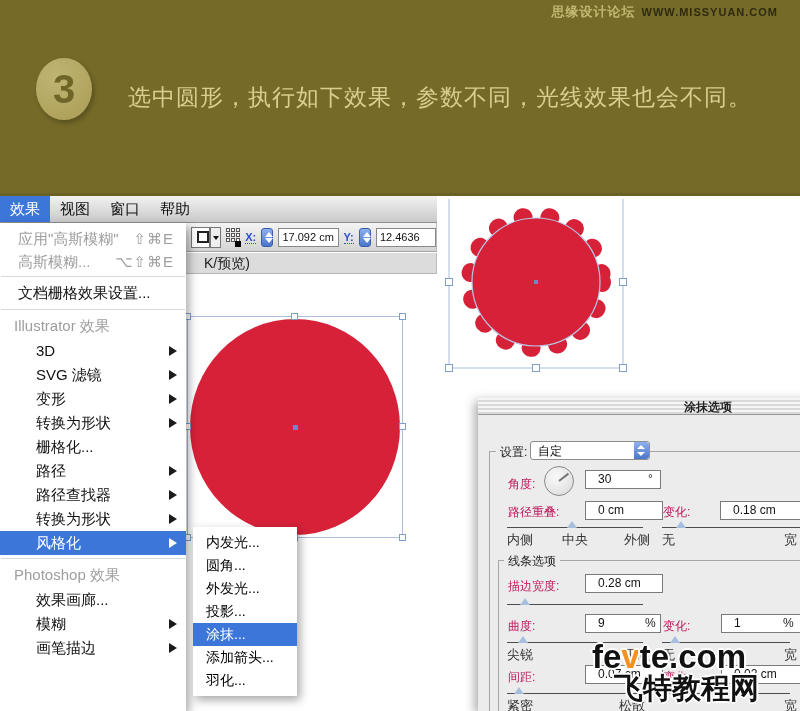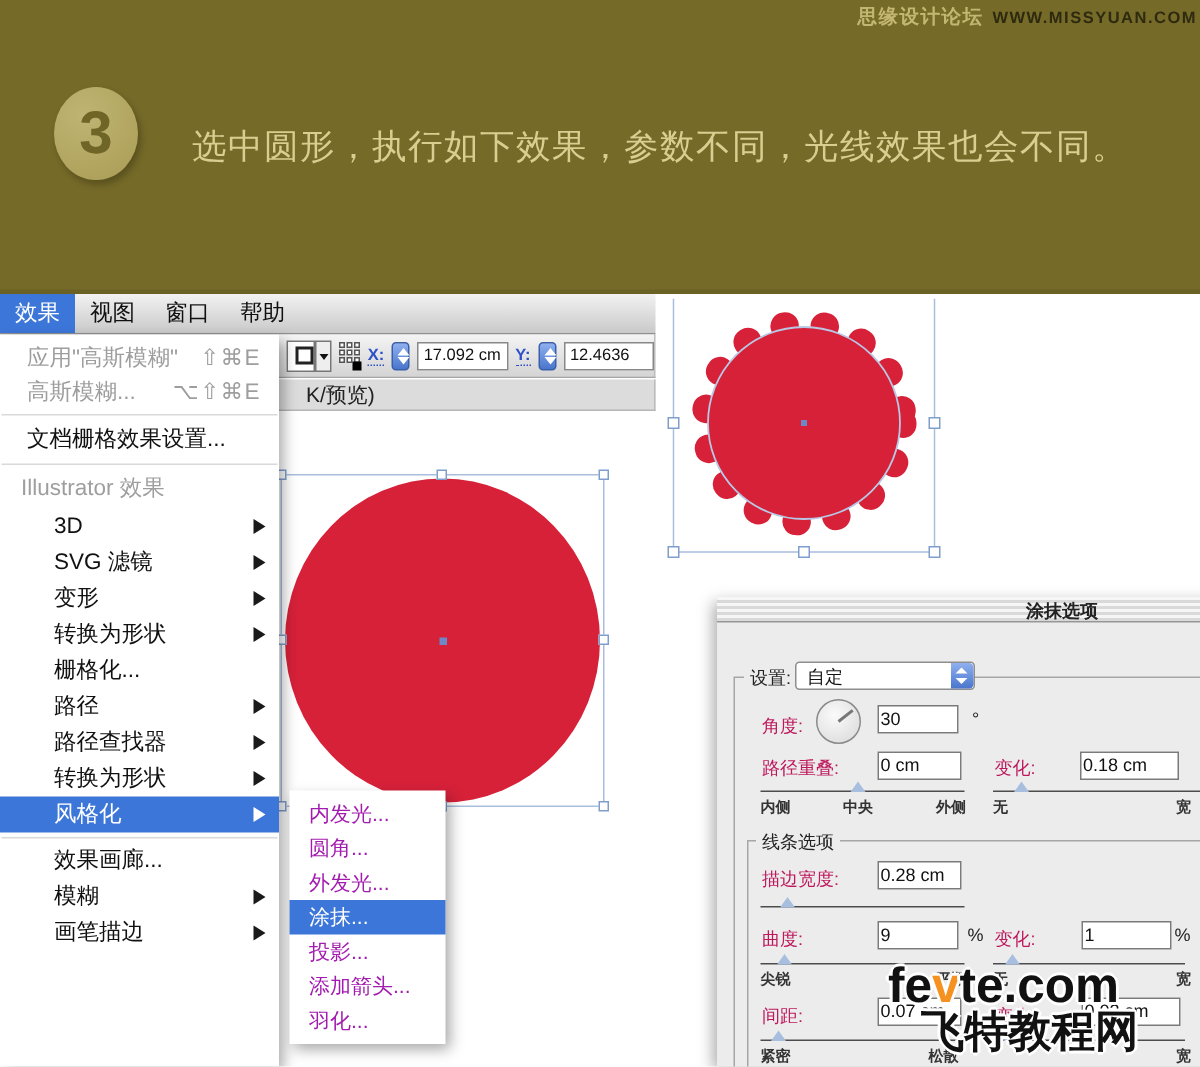--- a/index.html
+++ b/index.html
@@ -3,21 +3,21 @@
 <meta charset="utf-8">
 <style>
   html,body{margin:0;padding:0;}
   body{
     position:relative;width:800px;height:711px;overflow:hidden;background:#fff;
     font-family:"Liberation Sans","DejaVu Sans",sans-serif;
     -webkit-font-smoothing:antialiased;
   }
   
   .banner{position:absolute;left:0;top:0;width:800px;height:193px;background:#756a28;border-bottom:3px solid #6b6124;}
-  .credit{position:absolute;top:2px;right:2px;white-space:nowrap;}
+  .credit{position:absolute;top:2px;right:22px;white-space:nowrap;}
   .credit .site{font-size:13px;font-weight:bold;color:#c3b672;letter-spacing:1px;}
   .credit .url{font-size:11px;font-weight:bold;color:#2e2a10;letter-spacing:1px;margin-left:6px;}
   .step-badge{position:absolute;left:36px;top:58px;width:56px;height:62px;border-radius:50%;
     background:radial-gradient(circle at 35% 30%,#c0b474,#a89c54);box-shadow:2px 3px 5px rgba(0,0,0,.25);
     text-align:center;line-height:62px;font-size:40px;font-weight:bold;color:#6f6526;}
   .banner-heading{position:absolute;left:128px;top:82px;font-size:23px;letter-spacing:1px;color:#d9cd90;}
 
   
   .menubar{position:absolute;left:0;top:196px;width:437px;height:26px;
     background:linear-gradient(#f2f2f2,#c9c9c9);border-bottom:1px solid #8f8f8f;
@@ -67,51 +67,51 @@
   .mi.hl{background:#3c76d8;color:#fff;}
   .mi .sc{position:absolute;right:12px;color:#9e9e9e;letter-spacing:1px;}
   .mi .arr{position:absolute;right:9px;top:50%;margin-top:-5px;width:0;height:0;
     border-left:8px solid #1a1a1a;border-top:5px solid transparent;border-bottom:5px solid transparent;}
   .mi.hl .arr{border-left-color:#fff;}
   .msep{height:1px;background:#d9d9d9;margin:3px 1px;}
 
   
   .submenu{position:absolute;left:193px;top:527px;width:104px;background:#fff;
     box-shadow:3px 4px 9px rgba(0,0,0,.35);padding:4px 0;z-index:21;}
-  .smi{height:23px;line-height:23px;font-size:14px;color:#a21caf;padding-left:13px;white-space:nowrap;}
+  .smi{height:23px;line-height:23px;font-size:14px;color:#000000;padding-left:13px;white-space:nowrap;}
   .smi.hl{background:#3c76d8;color:#fff;}
 
   
   .dialog{position:absolute;left:478px;top:398px;width:460px;height:313px;background:#ececec;
     box-shadow:-3px 3px 10px rgba(0,0,0,.35);z-index:10;}
   .d-titlebar{position:absolute;left:0;top:0;right:0;height:16px;
     background:repeating-linear-gradient(180deg,#f6f6f6 0 2px,#d9d9d9 2px 4px);border-bottom:1px solid #979797;}
   .d-title{position:absolute;left:0;right:0;top:1px;text-align:center;font-size:12px;font-weight:bold;color:#222;}
   .d-body{position:absolute;left:0;top:17px;right:0;bottom:0;}
   .gbox{position:absolute;border:1px solid #a6a6a6;}
   .gbox-label{position:absolute;background:#ececec;padding:0 4px;font-size:12px;color:#222;z-index:2;white-space:nowrap;}
   .d-label{position:absolute;font-size:12px;color:#be185d;white-space:nowrap;}
   .d-sym{position:absolute;font-size:12px;color:#222;}
   .fld{position:absolute;height:17px;background:#fff;border:1px solid #7a7a7a;font-size:12px;line-height:17px;
-    padding:0 1px;color:#111;font-family:"Liberation Sans","DejaVu Sans",sans-serif;}
+    padding:0 12px;color:#111;font-family:"Liberation Sans","DejaVu Sans",sans-serif;}
   .dd{position:absolute;height:19px;background:#fff;border:1px solid #8e8e8e;border-radius:3px;font-size:12px;
     line-height:19px;padding-left:7px;box-sizing:border-box;color:#111;z-index:2;}
   .dd .dstep{position:absolute;right:0;top:0;bottom:0;width:15px;border-radius:0 3px 3px 0;
     background:linear-gradient(#8fb0ef,#4a76cc);}
   .dd .dstep i{position:absolute;left:3px;width:0;height:0;border-left:4px solid transparent;border-right:4px solid transparent;}
   .dd .dstep .up{top:3px;border-bottom:4px solid #fff;}
   .dd .dstep .dn{bottom:3px;border-top:4px solid #fff;}
   .dial{position:absolute;width:28px;height:28px;border-radius:50%;border:1px solid #8a8a8a;
     background:radial-gradient(circle at 40% 35%,#fafafa,#d8d8d8);}
   .dial .needle{position:absolute;left:13px;bottom:14px;width:2px;height:12px;background:#777;
     transform-origin:50% 100%;transform:rotate(52deg);}
   .track{position:absolute;height:1px;background:#4c4c4c;}
   .tri{position:absolute;top:-6px;width:0;height:0;border-left:5px solid transparent;border-right:5px solid transparent;
     border-bottom:7px solid #a8bedf;}
-  .s-label{position:absolute;font-size:10px;color:#333;white-space:nowrap;font-weight:bold;}
+  .s-label{position:absolute;font-size:13px;color:#333;white-space:nowrap;}
 
   
   .watermark{position:absolute;left:592px;top:640px;z-index:40;white-space:nowrap;line-height:1;}
   .wm1{font-size:33px;font-weight:bold;color:#111;
     text-shadow:-2px 0 #fff,2px 0 #fff,0 -2px #fff,0 2px #fff,-1px -1px #fff,1px 1px #fff,-1px 1px #fff,1px -1px #fff;}
   .wm1 .v{color:#f59120;}
   .wm2{font-size:29px;font-weight:bold;color:#111;margin-top:1px;margin-left:22px;
     text-shadow:-2px 0 #fff,2px 0 #fff,0 -2px #fff,0 2px #fff,-1px -1px #fff,1px 1px #fff,-1px 1px #fff,1px -1px #fff;}
 </style>
 </head>
@@ -209,32 +209,33 @@
   <div class="mi ind"><span>3D</span><i class="arr"></i></div>
   <div class="mi ind"><span>SVG 滤镜</span><i class="arr"></i></div>
   <div class="mi ind"><span>变形</span><i class="arr"></i></div>
   <div class="mi ind"><span>转换为形状</span><i class="arr"></i></div>
   <div class="mi ind"><span>栅格化...</span></div>
   <div class="mi ind"><span>路径</span><i class="arr"></i></div>
   <div class="mi ind"><span>路径查找器</span><i class="arr"></i></div>
   <div class="mi ind"><span>转换为形状</span><i class="arr"></i></div>
   <div class="mi ind hl"><span>风格化</span><i class="arr"></i></div>
   <div class="msep"></div>
+  <div class="mi hdr" style="height:26px;line-height:26px;">Photoshop 效果</div>
   <div class="mi ind"><span>效果画廊...</span></div>
   <div class="mi ind"><span>模糊</span><i class="arr"></i></div>
   <div class="mi ind"><span>画笔描边</span><i class="arr"></i></div>
   <div class="mi ind"></div>
 </div>
 
 <div class="submenu">
   <div class="smi">内发光...</div>
   <div class="smi">圆角...</div>
   <div class="smi">外发光...</div>
+  <div class="smi">投影...</div>
   <div class="smi hl">涂抹...</div>
-  <div class="smi">投影...</div>
   <div class="smi">添加箭头...</div>
   <div class="smi">羽化...</div>
 </div>
 
 <div class="dialog">
   <div class="d-titlebar">
     <div class="d-title">涂抹选项</div>
   </div>
   <div class="d-body">
     <div class="gbox" style="left:11px;top:36px;width:438px;height:271px;"></div>

